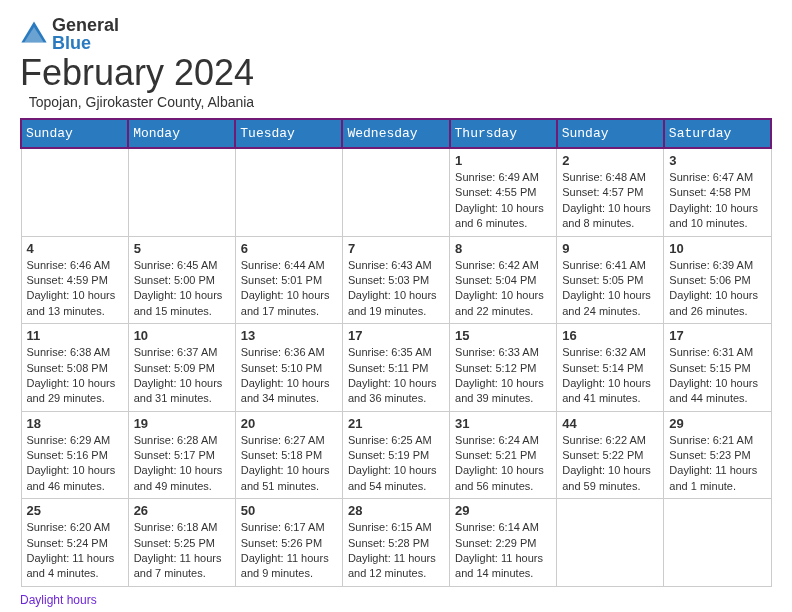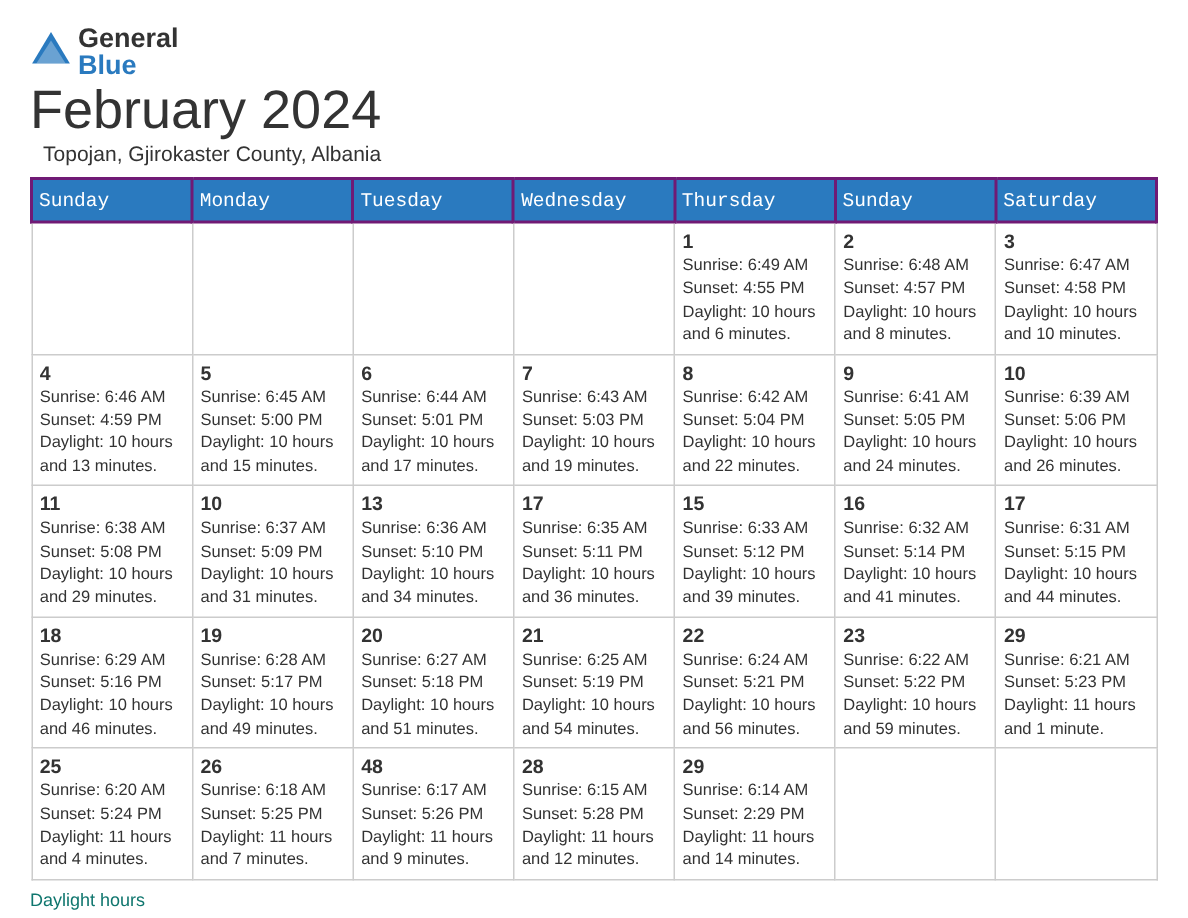--- a/index.html
+++ b/index.html
@@ -85,21 +85,21 @@
       font-size: 11px;
       color: #333;
       line-height: 1.4;
     }
     .empty-cell {
       background: #fff;
     }
     .footer-note {
       margin-top: 6px;
       font-size: 12px;
-      color: #0f766e;
+      color: #6d28d9;
     }
   </style>
 </head>
 <body>
 
 <div class="header-area">
   <div class="logo">
     <svg class="logo-icon" viewBox="0 0 40 40" xmlns="http://www.w3.org/2000/svg">
       <polygon points="20,2 38,32 2,32" fill="#2a7abf"></polygon>
       <polygon points="20,10 34,32 6,32" fill="#fff" opacity="0.3"></polygon>
@@ -280,28 +280,28 @@
 and 51 minutes.</div>
         </td>
         <td>
           <div class="day-number">21</div>
           <div class="day-info">Sunrise: 6:25 AM
 Sunset: 5:19 PM
 Daylight: 10 hours
 and 54 minutes.</div>
         </td>
         <td>
-          <div class="day-number">22</div>
+          <div class="day-number">31</div>
           <div class="day-info">Sunrise: 6:24 AM
 Sunset: 5:21 PM
 Daylight: 10 hours
 and 56 minutes.</div>
         </td>
         <td>
-          <div class="day-number">23</div>
+          <div class="day-number">44</div>
           <div class="day-info">Sunrise: 6:22 AM
 Sunset: 5:22 PM
 Daylight: 10 hours
 and 59 minutes.</div>
         </td>
         <td>
           <div class="day-number">29</div>
           <div class="day-info">Sunrise: 6:21 AM
 Sunset: 5:23 PM
 Daylight: 11 hours
@@ -317,21 +317,21 @@
 and 4 minutes.</div>
         </td>
         <td>
           <div class="day-number">26</div>
           <div class="day-info">Sunrise: 6:18 AM
 Sunset: 5:25 PM
 Daylight: 11 hours
 and 7 minutes.</div>
         </td>
         <td>
-          <div class="day-number">48</div>
+          <div class="day-number">50</div>
           <div class="day-info">Sunrise: 6:17 AM
 Sunset: 5:26 PM
 Daylight: 11 hours
 and 9 minutes.</div>
         </td>
         <td>
           <div class="day-number">28</div>
           <div class="day-info">Sunrise: 6:15 AM
 Sunset: 5:28 PM
 Daylight: 11 hours

